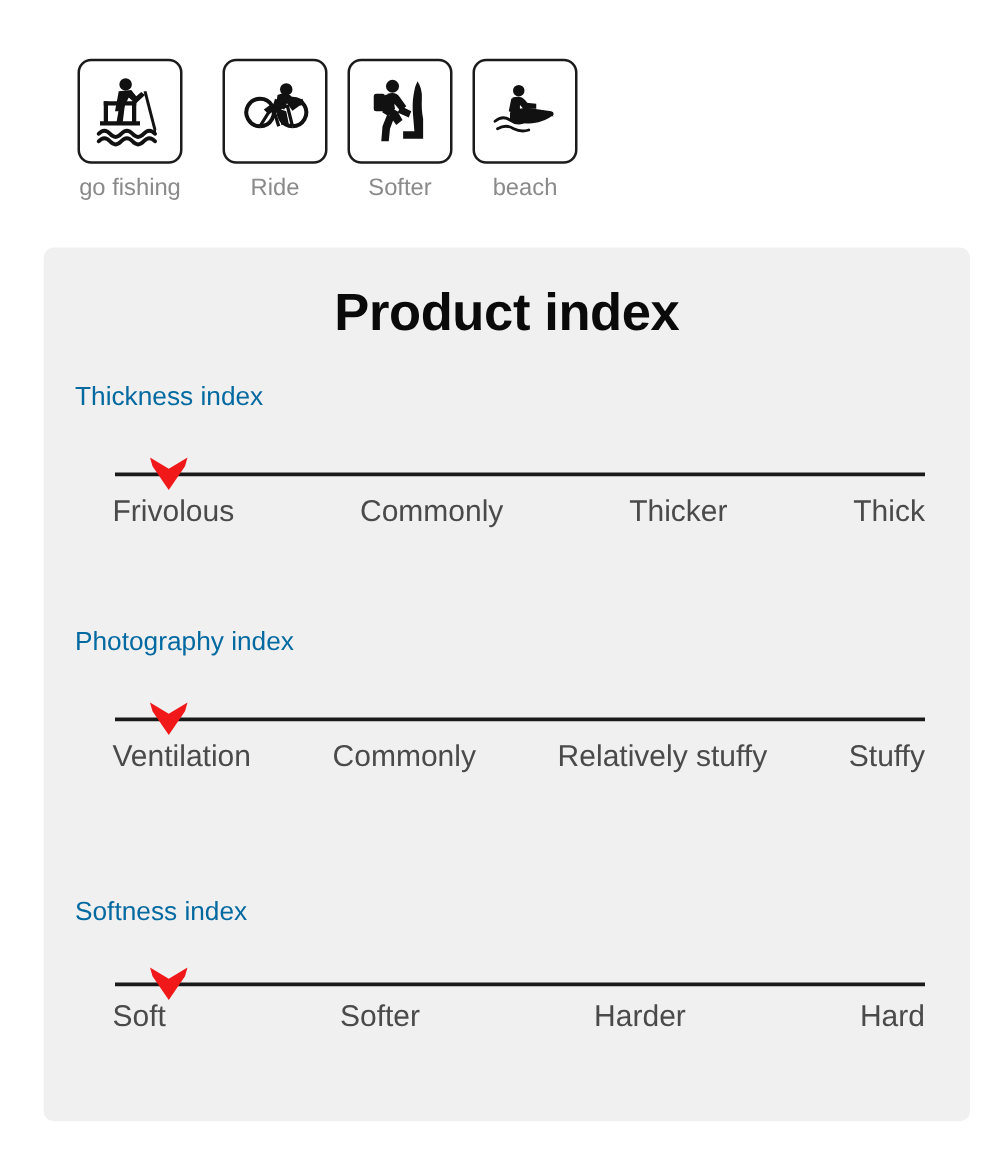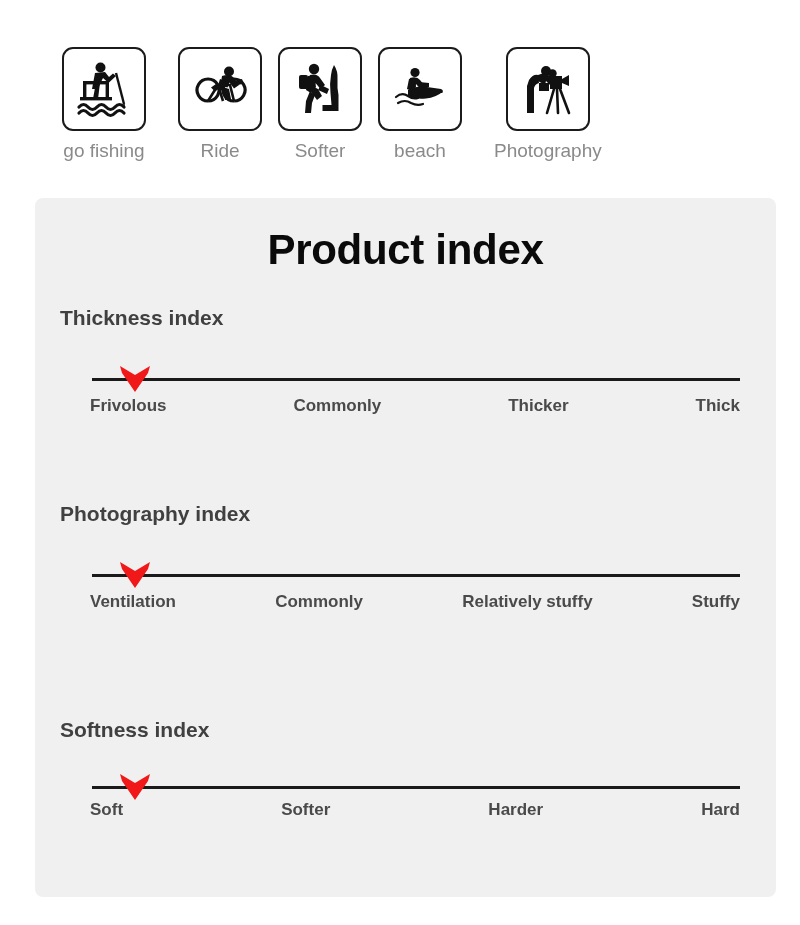--- a/index.html
+++ b/index.html
@@ -55,21 +55,21 @@
     letter-spacing:-.3px;
   }
 
   .index-block { position:absolute; left:0; width:100%; }
   .blk1 { top:108px; }
   .blk2 { top:304px; }
   .blk3 { top:520px; }
 
   .blk-heading {
     position:absolute; left:25px; top:0;
-    font-size:21px; font-weight:700; color:#404040;
+    font-size:21px; font-weight:400; color:#0369a1;
     white-space:nowrap;
   }
 
   .scale {
     position:absolute; left:57px; top:44px;
     width:648px; height:auto;
   }
   .scale-line {
     position:absolute; left:0; top:28px;
     width:648px; height:3px;
@@ -81,21 +81,21 @@
     width:34px; height:34px;
   }
   .scale-marker svg { display:block; }
 
   .scale-labels {
     position:absolute; left:0; top:46px;
     width:648px;
     display:flex; justify-content:space-between;
   }
   .scale-label {
-    font-size:17px; color:#4a4a4a; font-weight:700;
+    font-size:24px; color:#4a4a4a; font-weight:400;
     white-space:nowrap; line-height:1.2;text-align:center;
   }
   .scale-label.sl-0 { margin-left:-2px; }
   .scale-label.sl-3 { margin-right:0px; }
 
   
   .blk3 .scale { top:40px; }
   .blk3 .scale-labels { top:42px; }
 </style>
 </head>
@@ -195,41 +195,20 @@
         </svg>
       </div>
       <div class="env-label">beach</div>
     </div>
 
     <div class="env-gap"></div>
 
 
     <div class="env-gap"></div>
 
-    <div class="env-item">
-      <div class="env-box">
-        <svg width="64" height="64" viewBox="0 0 64 64">
-          <g fill="#111">
-            <circle cx="30" cy="14" r="5"></circle>
-            <path d="M22 18 q7 -3 12 1 l4 4 l-4 5 l-4 -4 l-1 4 l-7 -4 Z"></path>
-            <path d="M13 23 q4 -6 9 -5 l1 8 q-4 1 -5 5 l0 25 l-7 0 l0 -27 Z"></path>
-            <path d="M23 26 l10 0 l0 8 l-10 0 Z"></path>
-            <path d="M34 19 l12 0 l0 13 l-12 0 Z"></path>
-            <path d="M46 22 l7 -4 l0 11 l-7 -3 Z"></path>
-            <circle cx="36.5" cy="16.5" r="4.2"></circle>
-          </g>
-          <g fill="none" stroke="#111" stroke-width="2.6" stroke-linecap="round">
-            <path d="M38 32 L31 56"></path>
-            <path d="M41 32 L42 56"></path>
-            <path d="M44 32 L53 56"></path>
-          </g>
-        </svg>
-      </div>
-      <div class="env-label">Photography</div>
-    </div>
 
   </div>
 
   <div class="card">
 
     <div class="card-title">Product index</div>
 
     <div class="index-block blk1">
       <div class="blk-heading">Thickness index</div>
       <div class="scale">

